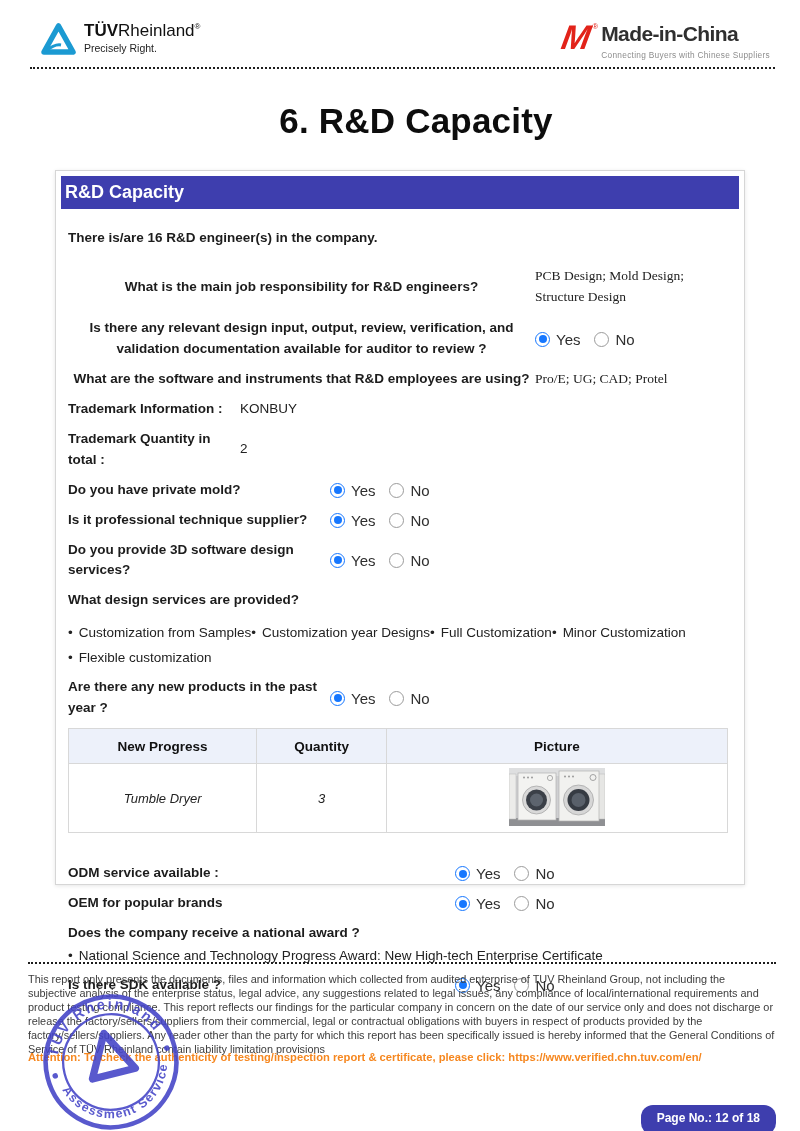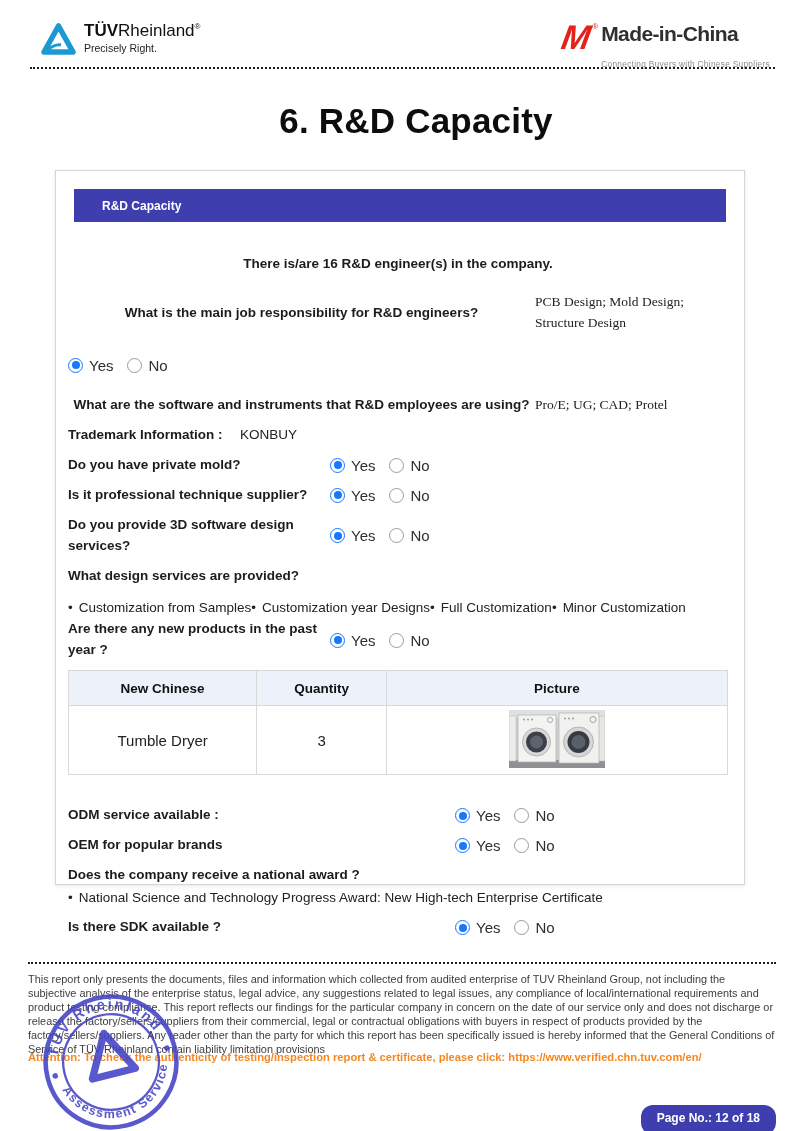--- a/index.html
+++ b/index.html
@@ -13,35 +13,35 @@
   .tuv-text{margin-left:7px;}
   .tuv-name{font-size:17px;color:#111;line-height:1.1;white-space:nowrap;}
   .tuv-name .b{font-weight:bold;text-align:center;}
   .tuv-name sup{font-size:8px;}
   .tuv-tagline{font-size:10.5px;color:#222;margin-top:1px;}
   .mic-logo{position:absolute;right:5px;top:0;display:flex;align-items:flex-start;}
   .mic-m{font-size:34px;font-weight:900;font-style:italic;color:#E2231A;
          transform:skewX(-10deg);line-height:0.9;margin-right:4px;}
   .mic-reg{font-size:8px;color:#E2231A;margin:0 3px 0 -2px;}
   .mic-name{font-size:21px;font-weight:bold;color:#2f2f2f;letter-spacing:-0.6px;line-height:1.1;}
-  .mic-tagline{font-size:8.3px;color:#8d8d8d;letter-spacing:0.3px;margin-top:14px;}
+  .mic-tagline{font-size:8.3px;color:#8d8d8d;letter-spacing:0.3px;margin-top:5px;}
   .dotted-top{position:absolute;top:67px;left:30px;right:25px;border-top:2px dotted #1d1d1d;}
   .dotted-bottom{position:absolute;top:962px;left:28px;right:24px;border-top:2px dotted #1d1d1d;}
 
   
   .page-title{position:absolute;top:101px;left:16px;width:100%;text-align:center;
               font-size:35px;font-weight:bold;color:#0d0d0d;letter-spacing:0.2px;}
 
   
   .panel{position:absolute;top:170px;left:55px;width:690px;height:715px;box-sizing:border-box;
          background:#fff;border:1px solid #d6d6d6;box-shadow:0 1px 4px rgba(0,0,0,0.10);}
-  .panel-bar{margin:18px;height:33px;background:#3E3EAE;color:#fff;display:flex;align-items:center;
-             padding-left:28px;font-size:12px;font-weight:bold;}
+  .panel-bar{margin:5px;height:33px;background:#3E3EAE;color:#fff;display:flex;align-items:center;
+             padding-left:4px;font-size:18px;font-weight:bold;}
   .panel-body{padding:10px 16px 0 12px;font-size:13.5px;}
-  .statement{font-weight:bold;margin:6px 0 20px 0;text-align:center;}
+  .statement{font-weight:bold;margin:6px 0 20px 0;}
   .frow{display:flex;align-items:center;margin-bottom:9px;}
   .q{font-weight:bold;color:#1c1c1c;line-height:1.55;}
   .qw467{width:467px;flex:none;text-align:center;}
   .qw262{width:262px;flex:none;}
   .qw172{width:172px;flex:none;}
   .ans{color:#222;line-height:1.55;}
   .answ195{width:196px;flex:none;font-family:Liberation Serif, serif;}
   .mh44{min-height:44px;}
   .mh40{min-height:42px;}
   .push387{width:387px;flex:none;}
@@ -59,21 +59,21 @@
   .bullets{display:flex;margin:14px 0 4px 0;color:#222;}
   .bullets.second{margin:10px 0 12px 0;}
   .bullet-item{white-space:nowrap;}
   .bdot{margin-right:6px;}
 
   
   .ptable{width:100%;border-collapse:collapse;margin:4px 0 30px 0;table-layout:fixed;}
   .ptable th{background:#EDF1FA;border:1px solid #d8d8d8;height:32px;font-size:13.5px;
              font-weight:bold;color:#111;}
   .ptable td{border:1px solid #d8d8d8;height:66px;text-align:center;vertical-align:middle;
-             font-size:15px;color:#222;}
+             font-size:13px;color:#222;font-style:italic;}
   .col1{width:28.5%;} .col2{width:19.5%;} .col3{width:52%;}
 
   
   .disclaimer{position:absolute;top:973px;left:28px;width:748px;font-size:10.9px;
               line-height:1.28;color:#3d3d3d;}
   .attention{position:absolute;top:1051px;left:28px;width:748px;font-size:11.2px;
              font-weight:bold;color:#F6871F;}
   .stamp{position:absolute;left:42px;top:993px;width:138px;height:138px;
          transform:rotate(-14deg);opacity:0.88;}
   .page-badge{position:absolute;right:24px;bottom:-4px;background:#3E3EAE;color:#fff;
@@ -113,40 +113,45 @@
     <div class="panel-body">
 
       <div class="statement">There is/are 16 R&amp;D engineer(s) in the company.</div>
 
       <div class="frow mh44">
         <div class="q qw467">What is the main job responsibility for R&amp;D engineers?</div>
         <div class="ans answ195">PCB Design; Mold Design; Structure Design</div>
       </div>
 
       <div class="frow mh40">
+        <div class="q qw467">Is there any relevant design input, output, review, verification, and validation documentation available for auditor to review ?</div>
         <div class="rg">
           <span class="radio sel">
               <span class="dot"></span>
             </span>
           <span class="rlabel">Yes</span>
           <span class="radio unsel"></span>
           <span class="rlabel">No</span>
         </div>
       </div>
 
       <div class="frow">
         <div class="q qw467">What are the software and instruments that R&amp;D employees are using?</div>
         <div class="ans answ195">Pro/E; UG; CAD; Protel</div>
       </div>
 
       <div class="frow">
         <div class="q qw172">Trademark Information :</div>
         <div class="ans">KONBUY</div>
       </div>
 
+      <div class="frow">
+        <div class="q qw172">Trademark Quantity in total :</div>
+        <div class="ans">2</div>
+      </div>
 
       <div class="frow">
         <div class="q qw262">Do you have private mold?</div>
         <div class="rg">
           <span class="radio sel">
               <span class="dot"></span>
             </span>
           <span class="rlabel">Yes</span>
           <span class="radio unsel"></span>
           <span class="rlabel">No</span>
@@ -180,37 +185,40 @@
       <div class="frow">
         <div class="q">What design services are provided?</div>
       </div>
 
       <div class="bullets">
         <span class="bullet-item"><span class="bdot">•</span><span>Customization from Samples</span></span>
         <span class="bullet-item"><span class="bdot">•</span><span>Customization year Designs</span></span>
         <span class="bullet-item"><span class="bdot">•</span><span>Full Customization</span></span>
         <span class="bullet-item"><span class="bdot">•</span><span>Minor Customization</span></span>
       </div>
+      <div class="bullets second">
+        <span class="bullet-item"><span class="bdot">•</span><span>Flexible customization</span></span>
+      </div>
 
       <div class="frow">
         <div class="q qw262">Are there any new products in the past year ?</div>
         <div class="rg">
           <span class="radio sel">
               <span class="dot"></span>
             </span>
           <span class="rlabel">Yes</span>
           <span class="radio unsel"></span>
           <span class="rlabel">No</span>
         </div>
       </div>
 
       <table class="ptable">
         <thead>
           <tr>
-            <th class="col1">New Chinese</th>
+            <th class="col1">New Progress</th>
             <th class="col2">Quantity</th>
             <th class="col3">Picture</th>
           </tr>
         </thead>
         <tbody>
           <tr>
             <td>Tumble Dryer</td>
             <td>3</td>
             <td>
               <svg width="96" height="58" viewBox="0 0 96 58">

